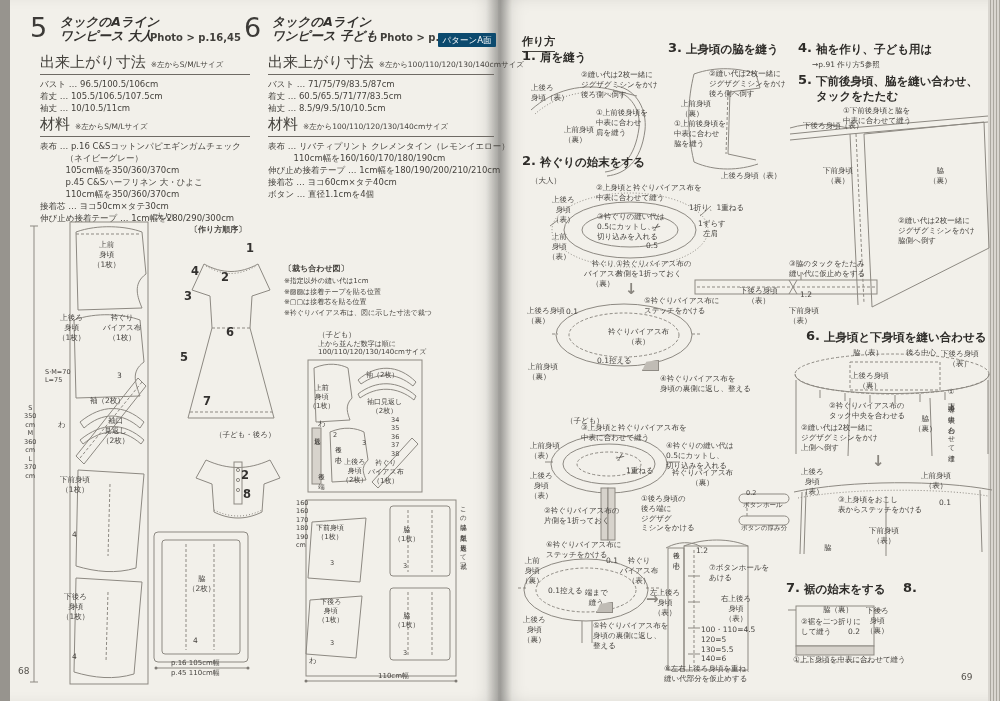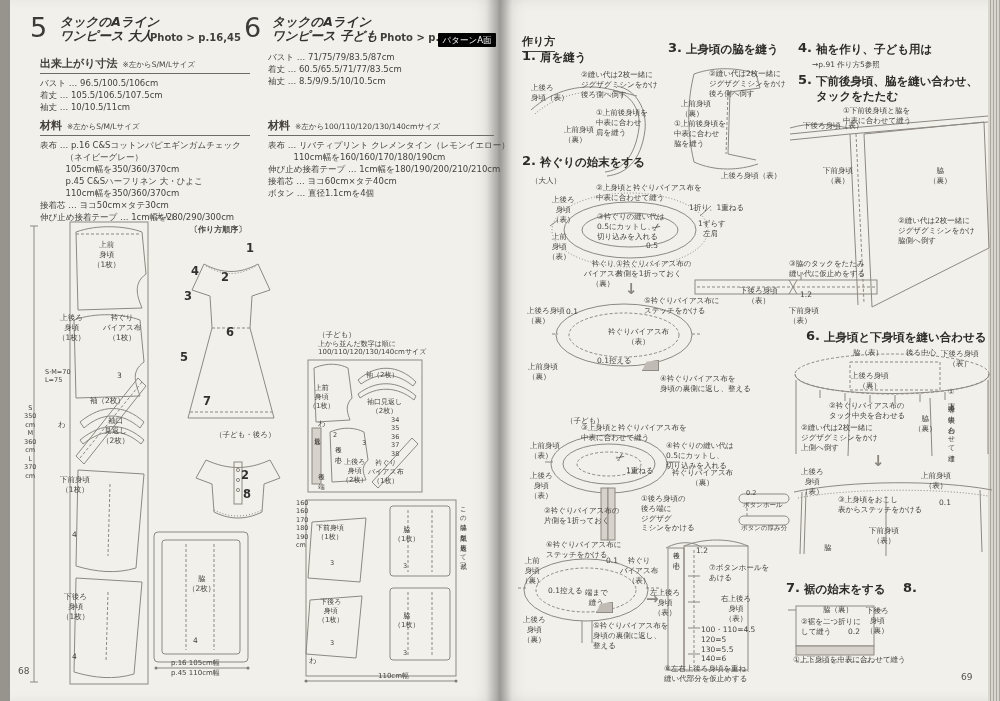--- a/index.html
+++ b/index.html
@@ -13,25 +13,25 @@
     background:repeating-linear-gradient(90deg,#d9d6d0 0 2px,#aaa79f 2px 3px);}
   .lb{position:absolute;font-size:7.5px;line-height:1.3;color:#474440;white-space:pre-line;}
   .ctr{text-align:center;}
   .t65{font-size:6.5px;}
   .t7{font-size:7px;}
   .vert{writing-mode:vertical-rl;text-orientation:upright;letter-spacing:1px;}
   .n{font-weight:700;font-size:11.5px;color:#343230;}
   .big{position:absolute;font-size:27px;color:#3d3b38;}
   .t1{position:absolute;font-size:12.5px;font-weight:700;color:#34322f;font-style:italic;}
   .photo{position:absolute;font-size:10px;font-weight:700;color:#413f3b;margin-left:28px;}
-  .badge{position:absolute;left:438px;top:33px;width:58px;height:14px;background:#000000;color:#fff;
+  .badge{position:absolute;left:438px;top:33px;width:58px;height:14px;background:#0c4a6e;color:#fff;
     font-size:8.5px;line-height:14px;text-align:center;border-radius:1px;}
   .spec{position:absolute;color:#45423d;}
   .spec .hd{border-bottom:1px solid #6e6a64;padding-bottom:2px;margin-bottom:4px;white-space:nowrap;}
-  .spec .hd b{font-size:11px;font-weight:700;}
+  .spec .hd b{font-size:15px;font-weight:400;}
   .spec .hd span{font-size:7.5px;margin-left:5px;}
   .spec .row{font-size:8.5px;line-height:1.18;margin-bottom:2px;white-space:pre;}
   .notes{position:absolute;color:#45423d;}
   .notes .cap{font-size:8px;font-weight:700;margin-bottom:2px;}
   .notes .row{font-size:7px;line-height:1.5;white-space:nowrap;}
   .stepH{position:absolute;display:flex;gap:4px;font-weight:700;color:#2e2c29;}
   .stepH .no{font-size:13px;}
   .stepH .tt{font-size:11.5px;padding-top:2px;white-space:pre-line;line-height:1.3;}
   .sub{position:absolute;font-size:7.5px;color:#45423d;}
   .howto{position:absolute;font-size:11px;font-weight:700;color:#2e2c29;border-bottom:1.5px solid #45423e;padding-bottom:2px;}
@@ -76,20 +76,21 @@
     <div class="hd"><b>材料</b><span>※左からS/M/Lサイズ</span></div>
     <div class="row">表布 … p.16 C&amp;Sコットンパピエギンガムチェック</div>
     <div class="row">　　　（ネイビーグレー）</div>
     <div class="row">　　　105cm幅を350/360/370cm</div>
     <div class="row">　　　p.45 C&amp;Sハーフリネン 大・ひよこ</div>
     <div class="row">　　　110cm幅を350/360/370cm</div>
     <div class="row">接着芯 … ヨコ50cm×タテ30cm</div>
     <div class="row">伸び止め接着テープ … 1cm幅を280/290/300cm</div>
   </div>
   <div class="spec" style="left:268px;top:52px;width:226px">
+    <div class="hd"><b>出来上がり寸法</b><span>※左から100/110/120/130/140cmサイズ</span></div>
     <div class="row">バスト … 71/75/79/83.5/87cm</div>
     <div class="row">着丈 … 60.5/65.5/71/77/83.5cm</div>
     <div class="row">袖丈 … 8.5/9/9.5/10/10.5cm</div>
   </div>
   <div class="spec" style="left:268px;top:114px;width:226px">
     <div class="hd"><b>材料</b><span>※左から100/110/120/130/140cmサイズ</span></div>
     <div class="row">表布 … リバティプリント クレメンタイン（レモンイエロー）</div>
     <div class="row">　　　110cm幅を160/160/170/180/190cm</div>
     <div class="row">伸び止め接着テープ … 1cm幅を180/190/200/210/210cm</div>
     <div class="row">接着芯 … ヨコ60cm×タテ40cm</div>
@@ -167,20 +168,27 @@
     <path d="M26,16 L16,34 L32,40 L34,68 C50,76 66,76 82,68 L84,40 L100,34 L90,16 C68,26 48,26 26,16 Z"></path>
     <rect x="54" y="18" width="8" height="42"></rect>
     <circle cx="58" cy="26" r="1.6"></circle>
       <circle cx="58" cy="36" r="1.6"></circle>
       <circle cx="58" cy="46" r="1.6"></circle>
     <path class="dot" d="M34,66 C50,74 66,74 82,66"></path>
   </svg>
   <div class="lb n" style="left:241px;top:468px">2</div>
   <div class="lb n" style="left:243px;top:487px">8</div>
 
+  <div class="notes" style="left:284px;top:263px;width:205px">
+    <div class="cap">〔裁ち合わせ図〕</div>
+    <div class="row">※指定以外の縫い代は1cm</div>
+    <div class="row">※▨▨は接着テープを貼る位置</div>
+    <div class="row">※▢▢は接着芯を貼る位置</div>
+    <div class="row">※衿ぐりバイアス布は、図に示した寸法で裁つ</div>
+  </div>
 
   <div class="lb" style="left:318px;top:330px">（子ども）</div>
   <div class="lb t7" style="left:318px;top:340px">上から並んだ数字は順に</div>
   <div class="lb t7" style="left:318px;top:348px">100/110/120/130/140cmサイズ</div>
   <svg class="d" style="left:296px;top:356px" width="136" height="140" viewBox="0 0 136 140">
     <rect x="12" y="4" width="114" height="132"></rect>
     <path d="M18,12 C32,6 44,8 52,12 L56,42 C48,50 52,58 54,64 L20,66 Z"></path>
     <path d="M62,24 C80,8 102,8 120,26 L117,30 C100,16 82,16 65,28 Z"></path>
     <path d="M62,38 C80,24 102,24 120,40 L118,44 C101,30 81,30 64,42 Z"></path>
     <rect class="shade" x="16" y="72" width="9" height="56"></rect>

